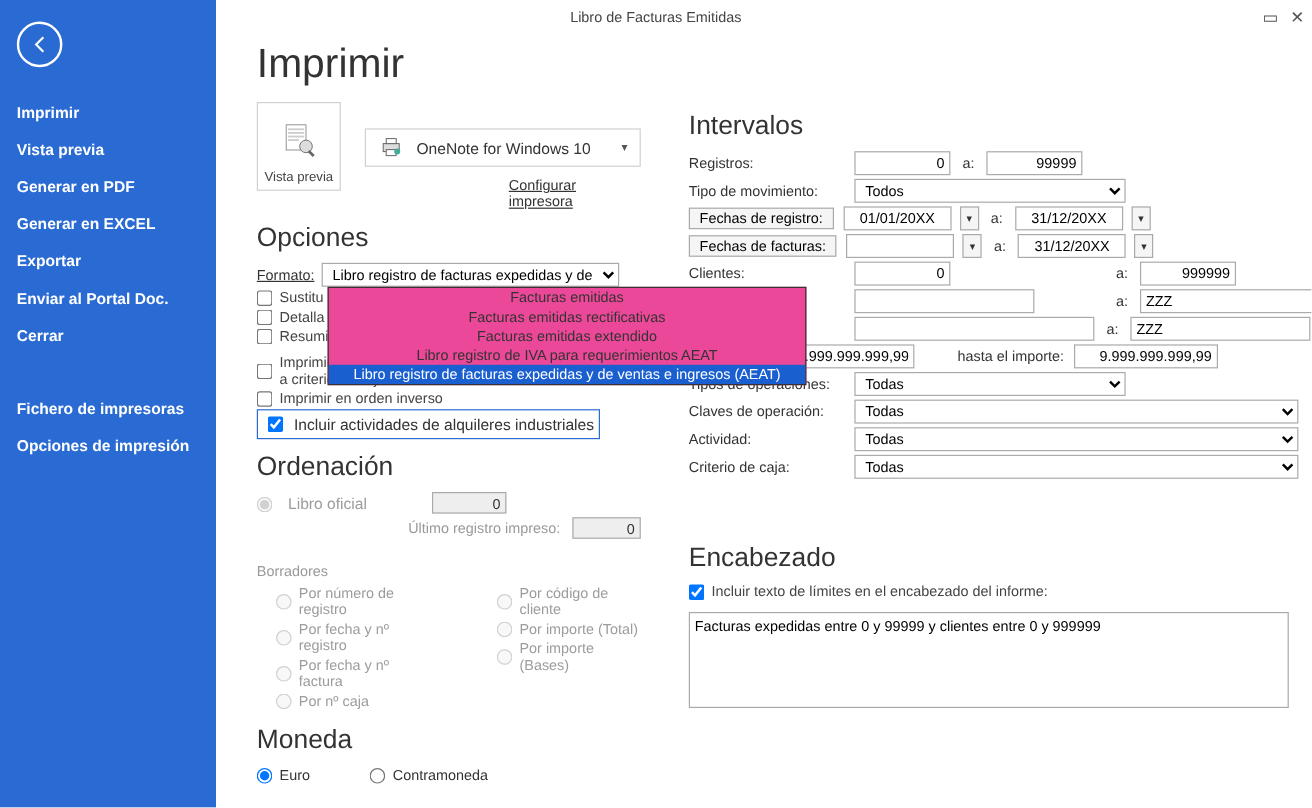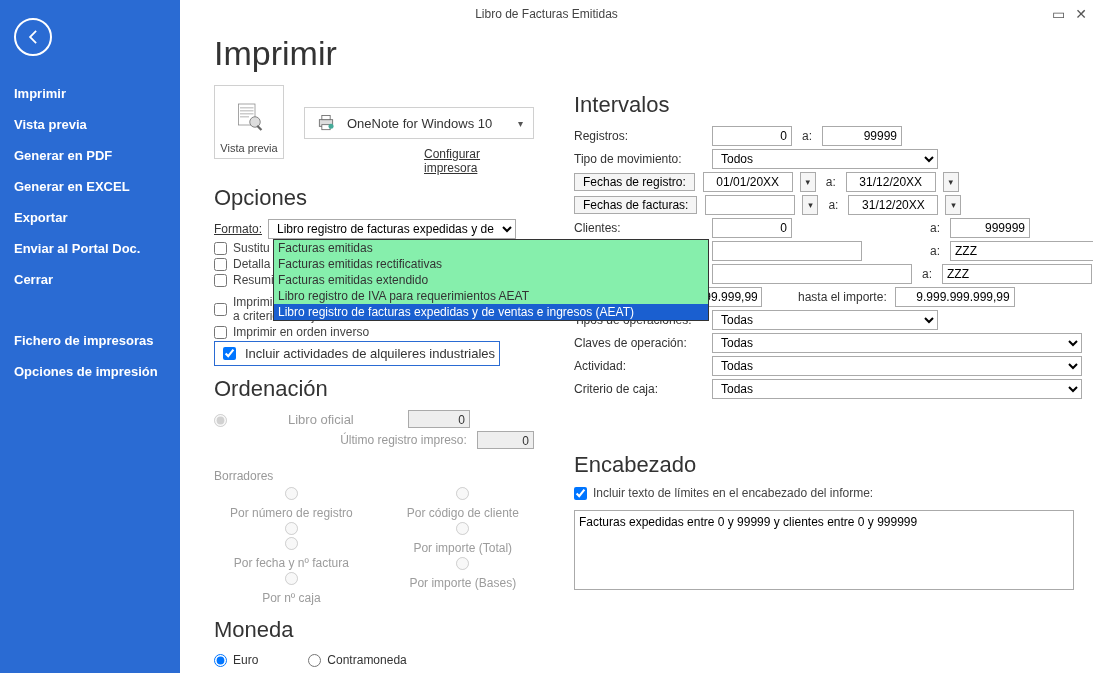--- a/index.html
+++ b/index.html
@@ -26,29 +26,29 @@
   .columns { display: flex; gap: 40px; }
   .col-left { width: 320px; }
   .col-right { flex: 1; }
   select, input[type=text] { border: 1px solid #aaa; font-size: 12px; height: 20px; padding: 0 4px; background: #fff; }
   select { height: 20px; }
   .chk { display: flex; align-items: center; gap: 6px; margin: 2px 0; font-size: 12px; color: #444; }
   .chk input { margin: 0; }
   .format-row { display: flex; align-items: center; gap: 6px; margin-bottom: 2px; position: relative; }
   .format-row label { font-size: 12px; text-decoration: underline; }
   .format-row select { width: 248px; }
-  .dropdown-open { position: absolute; left: 59px; top: 20px; width: 436px; border: 1px solid #333; background: #86efac; z-index: 50; }
+  .dropdown-open { position: absolute; left: 59px; top: 20px; width: 399px; border: 1px solid #333; background: #ec4899; z-index: 50; text-align: center; }
   .dropdown-open .opt { padding: 1px 4px; font-size: 12px; cursor: pointer; white-space: nowrap; }
   .dropdown-open .opt.sel { background: #1a5fd0; color: #fff; }
   .rect-highlight { border: 1px solid #2a6bd3; padding: 2px 4px; display: inline-flex; align-items: center; gap: 6px; }
   .radio-row { display: flex; align-items: center; gap: 6px; font-size: 12px; margin: 2px 0 2px 16px; }
   .radio-row input { margin: 0; }
   .radio-grid { display: flex; gap: 38px; }
-  .radio-col .radio-row { margin-left: 16px; flex-direction: column; }
-  .disabled { color: #9c9c9c; margin-left: 48px; }
+  .radio-col .radio-row { margin-left: 16px; }
+  .disabled { color: #9c9c9c; }
   .num-box { width: 62px; text-align: right; border: 1px solid #aaa; height: 18px; font-size: 12px; background: #eee; display: inline-block; padding-right: 4px; line-height: 18px; }
   .interval-row { display: flex; align-items: center; gap: 8px; margin: 3px 0; font-size: 12px; }
   .interval-row .k { width: 130px; }
   .btn-small { border: 1px solid #aaa; padding: 1px 8px; font-size: 12px; background: #f5f5f5; cursor: pointer; }
   .inp-sm { width: 80px; text-align: right; }
   .inp-md { width: 120px; text-align: right; }
   .inp-date { width: 90px; text-align: center; }
   .dd-arrow { border: 1px solid #aaa; width: 16px; height: 20px; display: inline-flex; align-items: center; justify-content: center; font-size: 9px; background: #f5f5f5; cursor: pointer; margin-left: -1px; }
   .a-lbl { width: 14px; text-align: center; }
   .wide-select { width: 226px; }
@@ -176,20 +176,21 @@
         </div>
         <div class="sub-lbl disabled">Borradores</div>
         <div class="radio-grid">
           <div class="radio-col">
             <div class="radio-row disabled">
                 <input type="radio" disabled="" style="">
                 <span>Por número de registro</span>
               </div>
             <div class="radio-row disabled">
                 <input type="radio" disabled="" style="">
+                <span>Por fecha y nº registro</span>
               </div>
             <div class="radio-row disabled">
                 <input type="radio" disabled="" style="">
                 <span>Por fecha y nº factura</span>
               </div>
             <div class="radio-row disabled">
                 <input type="radio" disabled="" style="">
                 <span>Por nº caja</span>
               </div>
           </div>

